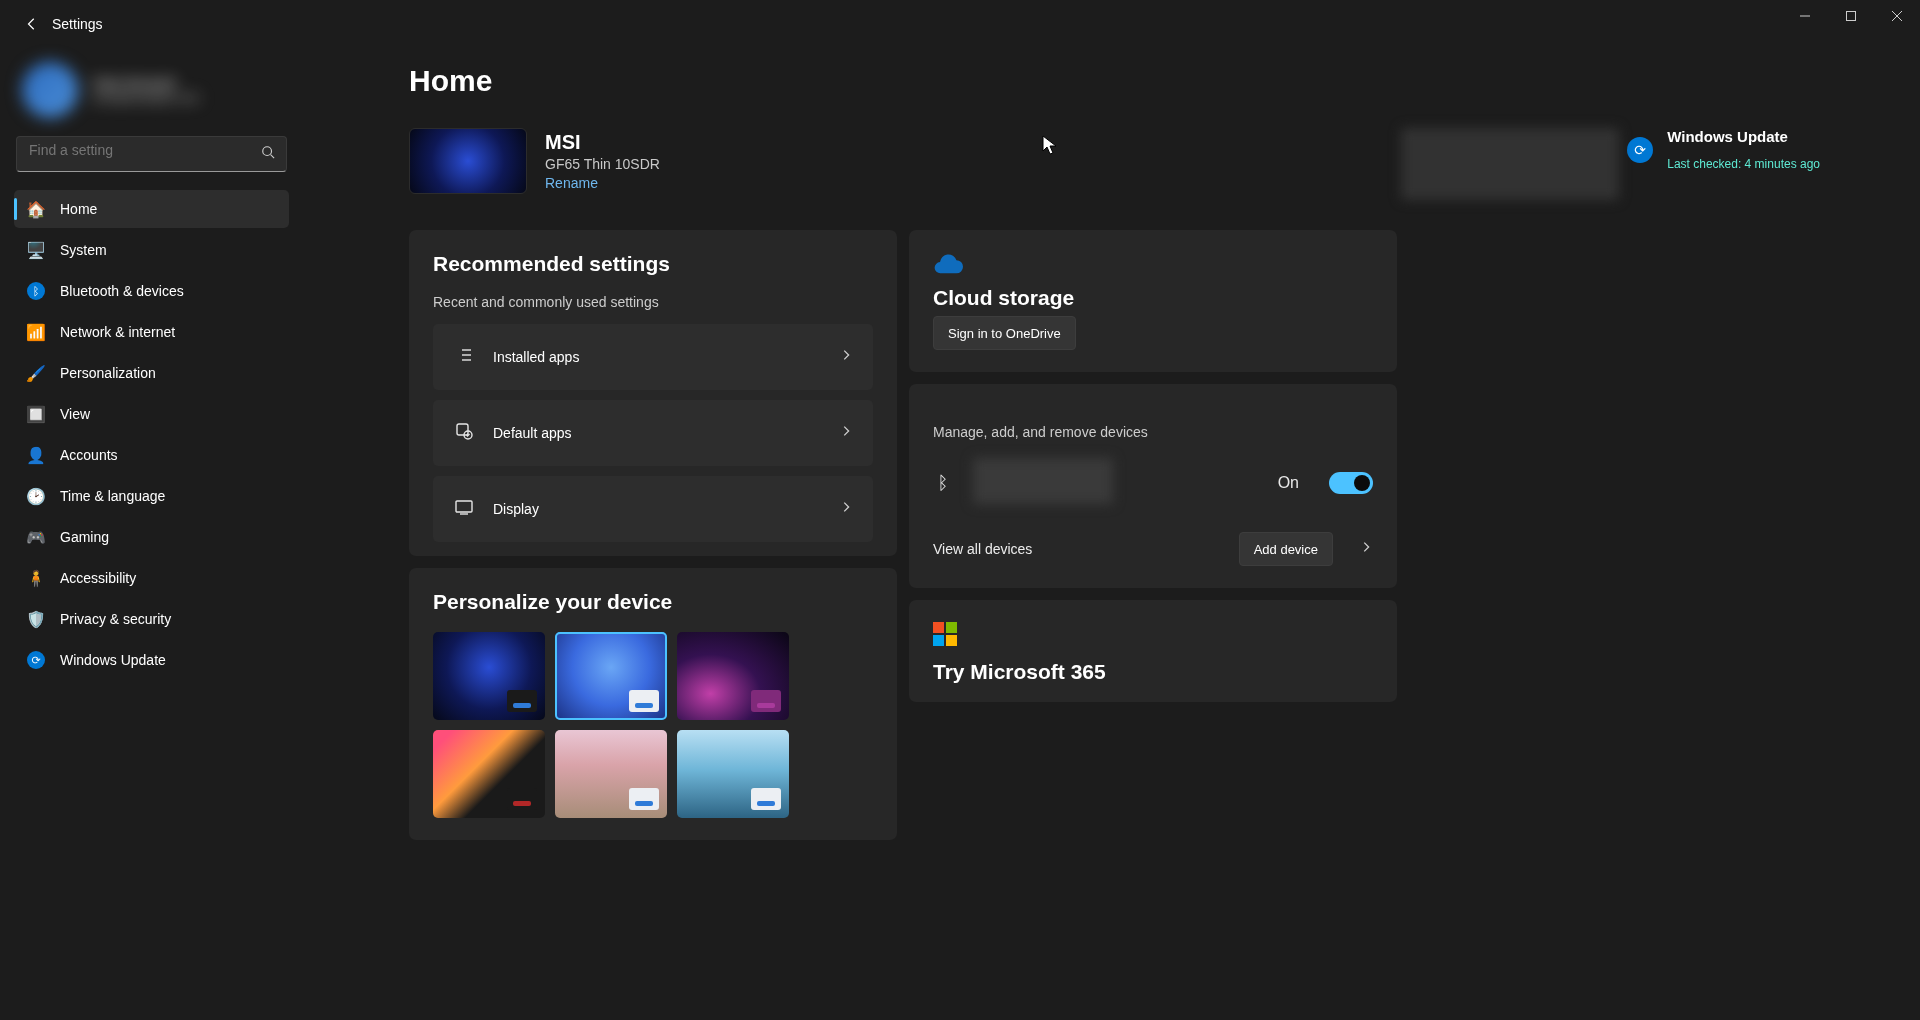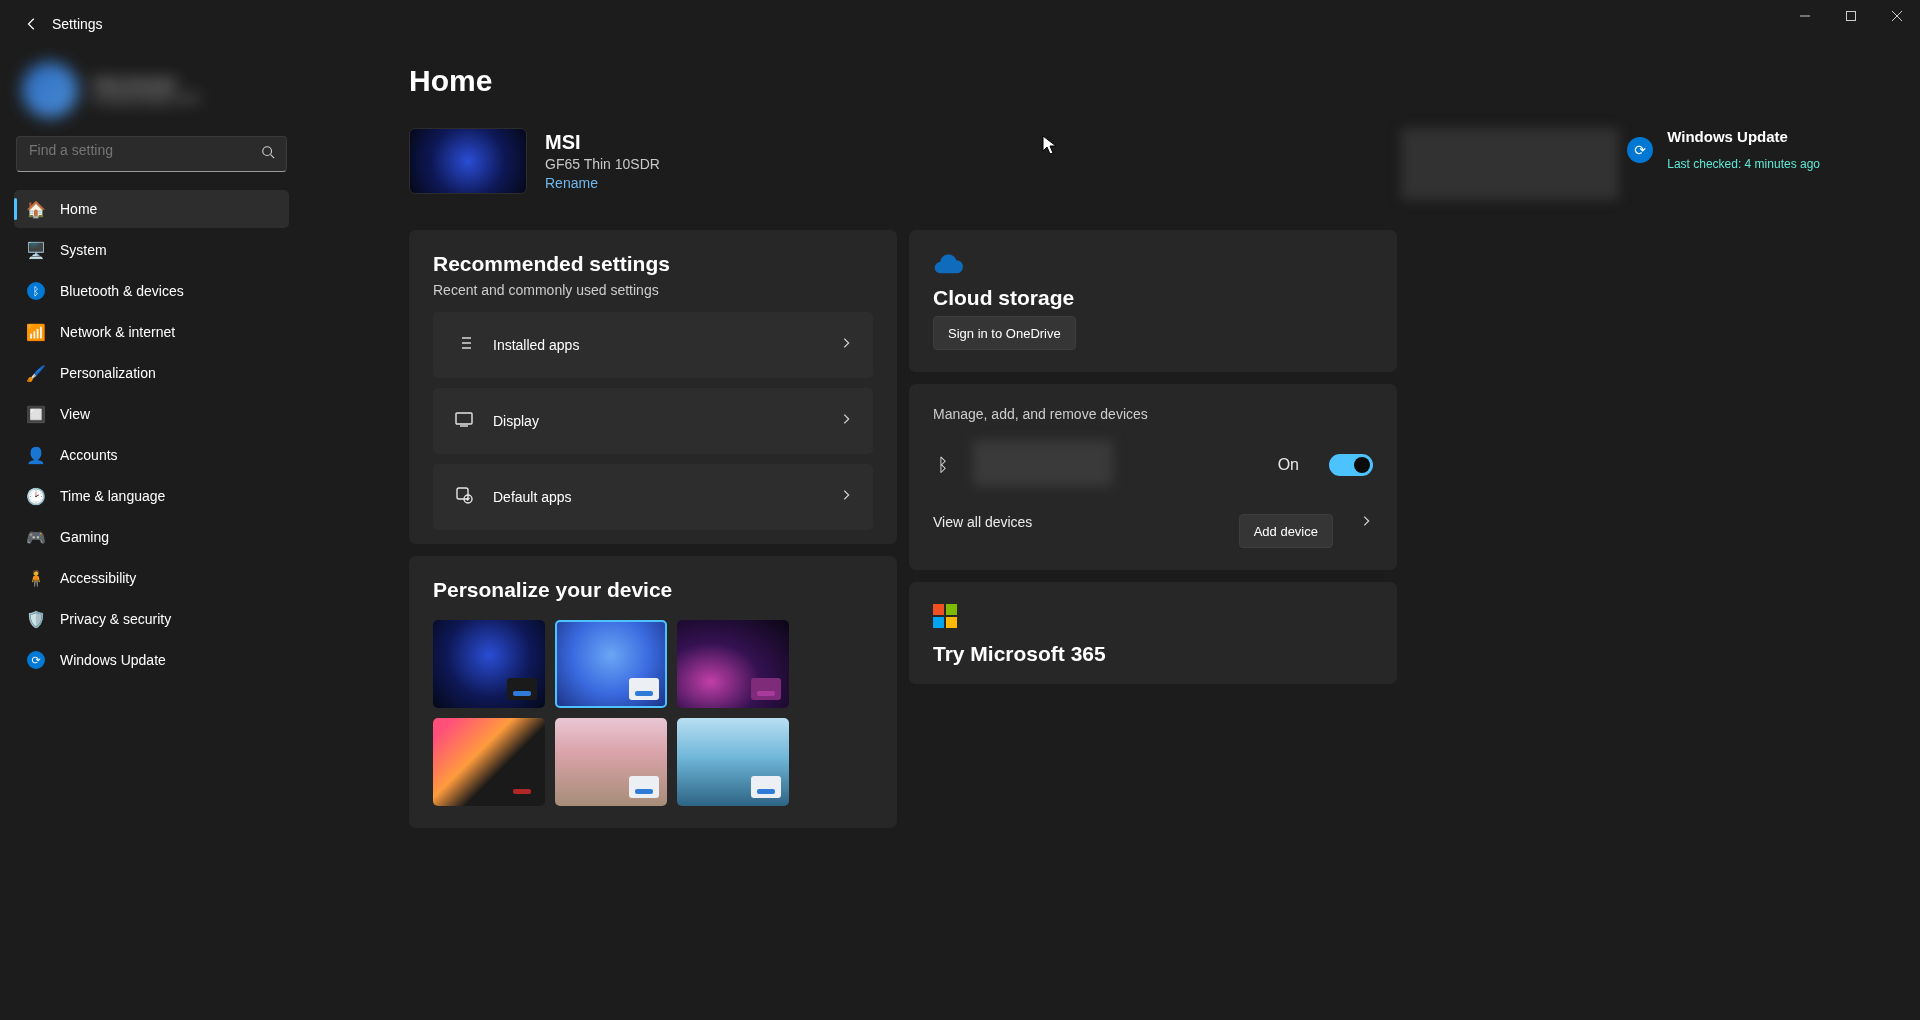--- a/index.html
+++ b/index.html
@@ -51,21 +51,21 @@
 .update-text .u-title { font-size: 15px; font-weight: 600; }
 .update-text .u-sub { font-size: 12px; color: #5eead4; margin-top: 12px; }
 
 
 .cols { display: flex; gap: 12px; }
 .col-left { width: 488px; display: flex; flex-direction: column; gap: 12px; }
 .col-right { width: 488px; display: flex; flex-direction: column; gap: 12px; }
 
 .card { background: #272727; border-radius: 7px; padding: 22px 24px; }
 .card h2 { font-size: 21px; font-weight: 600; margin-bottom: 6px; }
-.card .c-sub { font-size: 14px; color: #cdcdcd; margin-bottom: 14px; }
+.card .c-sub { font-size: 14px; color: #cdcdcd; margin-bottom: 14px; margin-top: 18px; }
 .card .c-desc { font-size: 14px; color: #dcdcdc; line-height: 1.45; margin-bottom: 20px; }
 
 .row-btn { display: flex; align-items: center; gap: 18px; height: 66px; background: #2d2d2d; border-radius: 5px; margin-top: 10px; padding: 0 20px; cursor: pointer; }
 .row-btn .r-icon { width: 22px; text-align: center; color: #e6e6e6; }
 .row-btn .r-label { flex: 1; font-size: 14px; color: #ffffff; }
 .row-btn .chev { color: #cfcfcf; }
 
 .p-btn { height: 34px; padding: 0 14px; background: #353535; border: 1px solid #3d3d3d; border-radius: 4px; color: #ffffff; font-size: 13px; cursor: pointer; display: inline-flex; align-items: center; }
 
 
@@ -88,21 +88,21 @@
 .t6 .sw { background: #eceff3; } .t6 .bar { background: #2f7bd8; }
 
 
 .bt-row { display: flex; align-items: center; gap: 20px; margin-top: 18px; margin-bottom: 24px; }
 .bt-ico { color: #e6e6e6; font-size: 18px; width: 20px; text-align: center; }
 .bt-name { flex: 1; }
 .bt-name-blur { display: inline-block; width: 140px; height: 46px; background: #3a3a3a; filter: blur(6px); border-radius: 3px; }
 .bt-on-label { font-size: 16px; color: #e8e8e8; margin-right: 10px; }
 .toggle { width: 44px; height: 22px; border-radius: 11px; background: #4cc2ff; position: relative; cursor: pointer; }
 .toggle::after { content: ""; position: absolute; right: 3px; top: 3px; width: 16px; height: 16px; border-radius: 50%; background: #0b0b0b; }
-.bt-foot { display: flex; gap: 20px; }
+.bt-foot { display: flex; align-items: center; gap: 20px; }
 .bt-foot .v-all { flex: 1; font-size: 14px; color: #ececec; cursor: pointer; }
 .bt-foot .chev { color: #cfcfcf; margin-left: 6px; }
 
 
 .m365-icon { width: 24px; height: 24px; display: grid; grid-template-columns: 1fr 1fr; grid-template-rows: 1fr 1fr; gap: 2px; margin-bottom: 14px; }
 .m365-icon span:nth-child(1){background:#f25022;} .m365-icon span:nth-child(2){background:#7fba00;}
 .m365-icon span:nth-child(3){background:#00a4ef;} .m365-icon span:nth-child(4){background:#ffb900;}
 
 
 .cloud-ico { width: 30px; height: 20px; margin-bottom: 14px; }
@@ -264,35 +264,35 @@
                   <line x1="4" y1="15" x2="4" y2="15"></line>
                   <line x1="8" y1="15" x2="17" y2="15"></line>
                 </svg></span>
             <span class="r-label">Installed apps</span>
             <span class="chev"><svg viewBox="0 0 16 16" fill="none" stroke="currentColor" stroke-width="1.5">
                   <path d="M6 3 L11 8 L6 13"></path>
                 </svg></span>
           </div>
           <div class="row-btn">
             <span class="r-icon"><svg viewBox="0 0 20 20" fill="none" stroke="currentColor" stroke-width="1.4">
-                  <rect x="2" y="4" width="16" height="11" rx="1"></rect>
-                  <line x1="6" y1="17" x2="14" y2="17"></line>
-                </svg></span>
-            <span class="r-label">Display</span>
-            <span class="chev"><svg viewBox="0 0 16 16" fill="none" stroke="currentColor" stroke-width="1.5">
-                  <path d="M6 3 L11 8 L6 13"></path>
-                </svg></span>
-          </div>
-          <div class="row-btn">
-            <span class="r-icon"><svg viewBox="0 0 20 20" fill="none" stroke="currentColor" stroke-width="1.4">
                   <rect x="3" y="3" width="11" height="11" rx="2"></rect>
                   <circle cx="14" cy="14" r="4"></circle>
                   <path d="M12.5 14 L13.5 15 L15.5 13"></path>
                 </svg></span>
             <span class="r-label">Default apps</span>
+            <span class="chev"><svg viewBox="0 0 16 16" fill="none" stroke="currentColor" stroke-width="1.5">
+                  <path d="M6 3 L11 8 L6 13"></path>
+                </svg></span>
+          </div>
+          <div class="row-btn">
+            <span class="r-icon"><svg viewBox="0 0 20 20" fill="none" stroke="currentColor" stroke-width="1.4">
+                  <rect x="2" y="4" width="16" height="11" rx="1"></rect>
+                  <line x1="6" y1="17" x2="14" y2="17"></line>
+                </svg></span>
+            <span class="r-label">Display</span>
             <span class="chev"><svg viewBox="0 0 16 16" fill="none" stroke="currentColor" stroke-width="1.5">
                   <path d="M6 3 L11 8 L6 13"></path>
                 </svg></span>
           </div>
         </div>
 
         <div class="card">
           <h2>Personalize your device</h2>
           <div class="theme-grid">
             <div class="theme t1">

